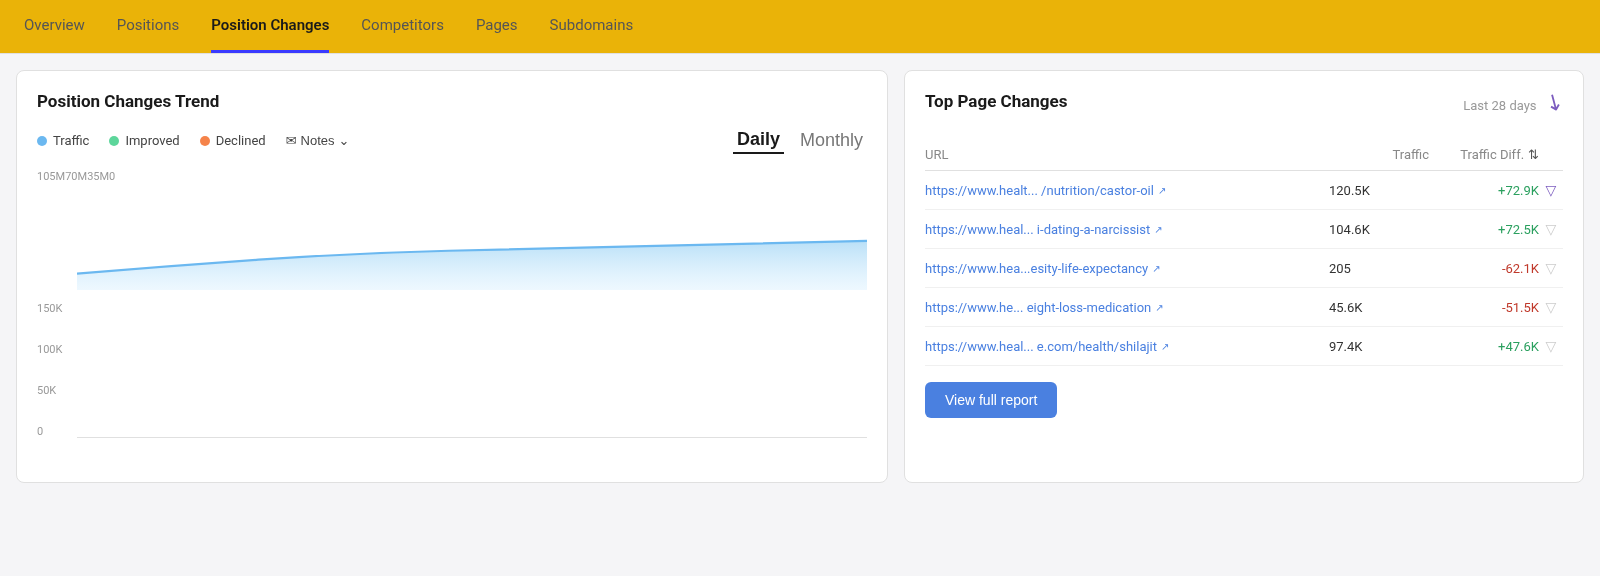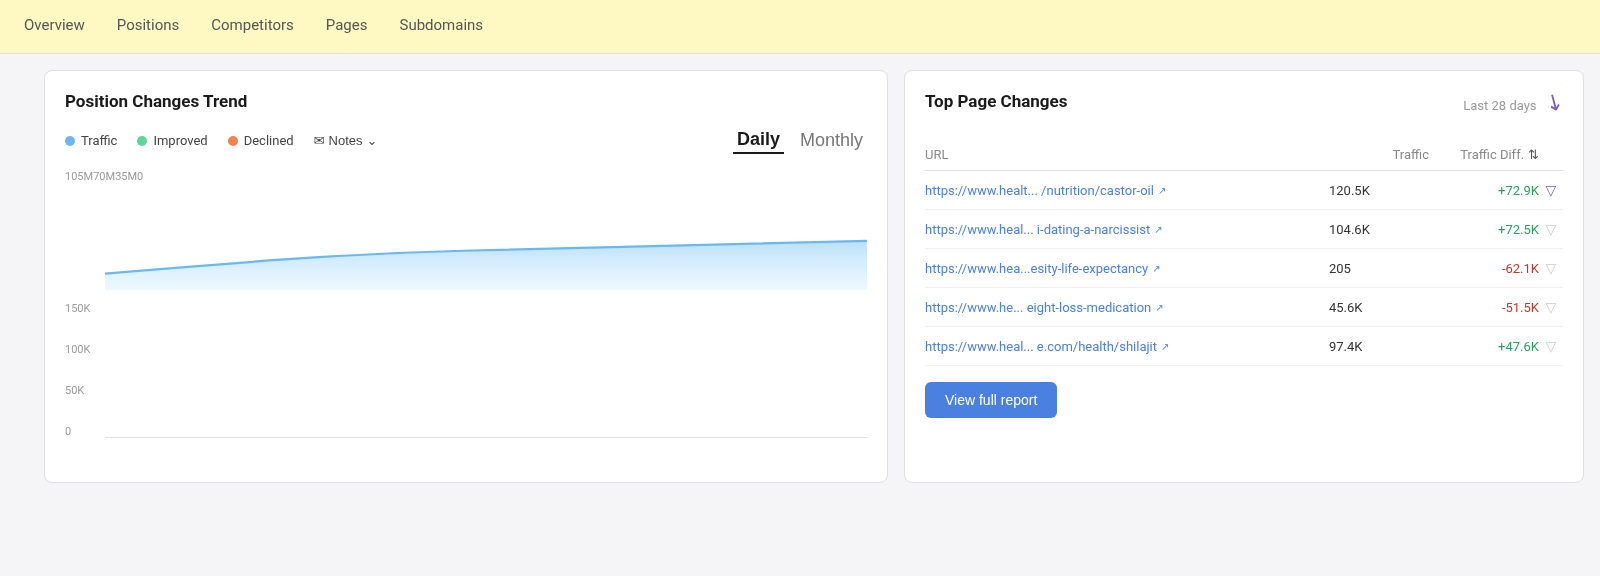--- a/index.html
+++ b/index.html
@@ -3,21 +3,21 @@
   <meta charset="utf-8">
   <style>
     * { box-sizing: border-box; margin: 0; padding: 0; }
     body {
       font-family: -apple-system, BlinkMacSystemFont, 'Segoe UI', Roboto, sans-serif;
       background: #f5f5f7;
       color: #333;
       font-size: 14px;
     }
     .top-nav {
-      background: #fef9c3;
+      background: #eab308;
       border-bottom: 1px solid #e0e0e0;
       padding: 0 24px;
       display: flex;
       align-items: center;
       gap: 32px;
     }
     .nav-item {
       padding: 16px 0;
       cursor: pointer;
       color: #555;
@@ -27,21 +27,20 @@
     }
     .nav-item.active {
       color: #1a1a1a;
       border-bottom: 3px solid #3a3aff;
       font-weight: 600;
     }
     .main-content {
       padding: 16px;
       display: flex;
       gap: 16px;
-      margin-left: 28px;
     }
     .left-panel {
       background: white;
       border-radius: 8px;
       border: 1px solid #e0e0e0;
       padding: 20px;
       flex: 1;
       min-width: 0;
     }
     .right-panel {
@@ -252,20 +251,21 @@
       cursor: pointer;
       margin-top: 16px;
     }
   </style>
 </head>
 <body>
 
 <nav class="top-nav">
   <a class="nav-item">Overview</a>
   <a class="nav-item">Positions</a>
+  <a class="nav-item active">Position Changes</a>
   <a class="nav-item">Competitors</a>
   <a class="nav-item">Pages</a>
   <a class="nav-item">Subdomains</a>
 </nav>
 
 <div class="main-content">
 
   <div class="left-panel">
     <div class="panel-title">Position Changes Trend</div>
 

